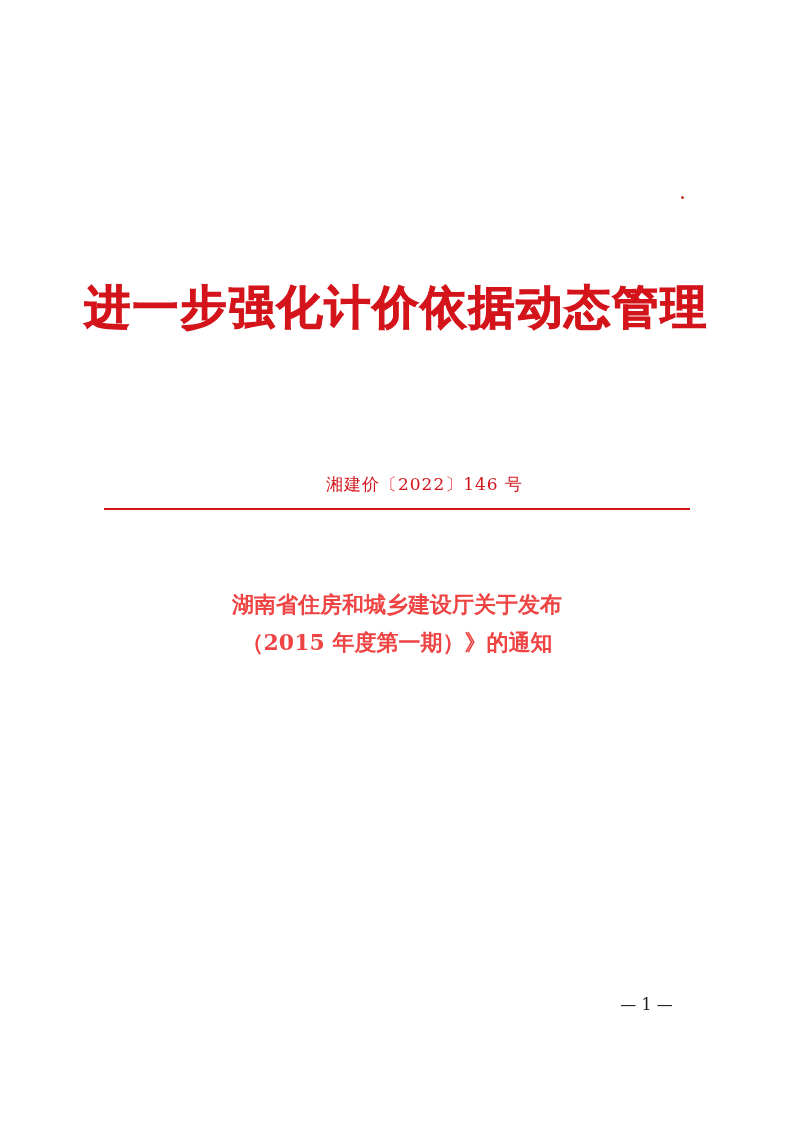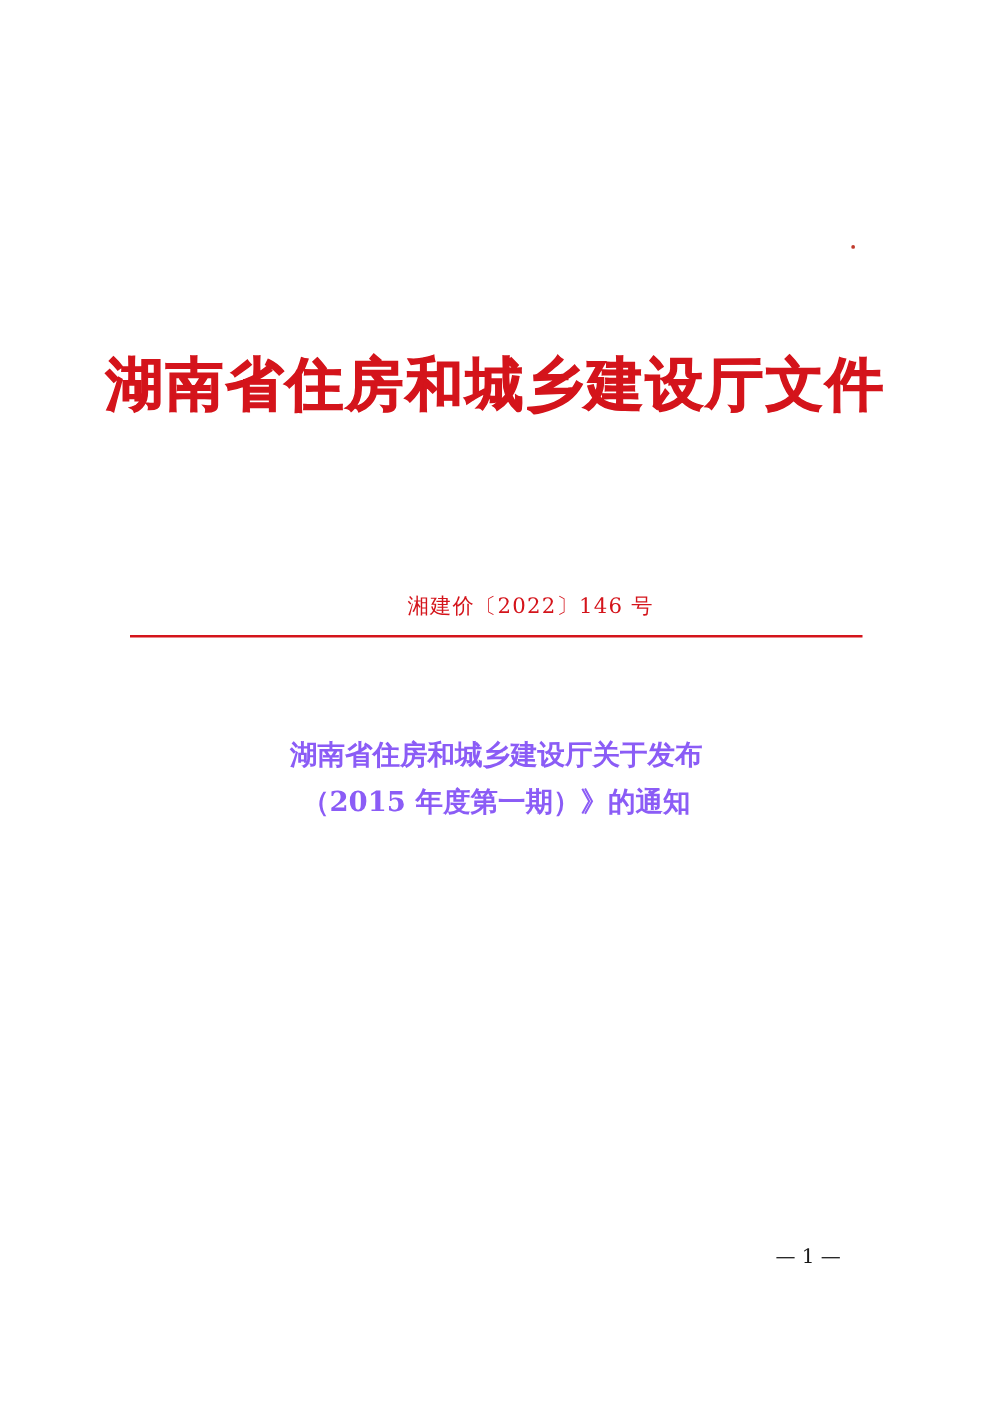--- a/index.html
+++ b/index.html
@@ -62,21 +62,21 @@
     width: 586px;
     height: 2px;
     background: #d4141b;
   }
   .title-block {
     position: absolute;
     top: 585px;
     left: 104px;
     width: 586px;
     text-align: center;
-    color: #8b5cf6;
+    color: #ef4444;
     font-size: 22px;
     font-weight: 700;
     line-height: 38px;
     font-family: "DejaVu Serif", "Liberation Serif", serif;
   }
   .title-block div {
     white-space: nowrap;
   }
   .body-block {
     position: absolute;
@@ -111,21 +111,21 @@
     box-sizing: border-box;
   }
 </style>
 </head>
 <body>
 
 <div class="page">
 
   <div class="dot-mark"></div>
 
-  <div class="masthead">湖南省住房和城乡建设厅文件</div>
+  <div class="masthead">进一步强化计价依据动态管理</div>
 
   <div class="doc-number">湘建价〔2022〕146 号</div>
 
   <div class="red-rule"></div>
 
   <div class="title-block">
     <div>湖南省住房和城乡建设厅关于发布</div>
     <div>（2015 年度第一期）》的通知</div>
   </div>
 

